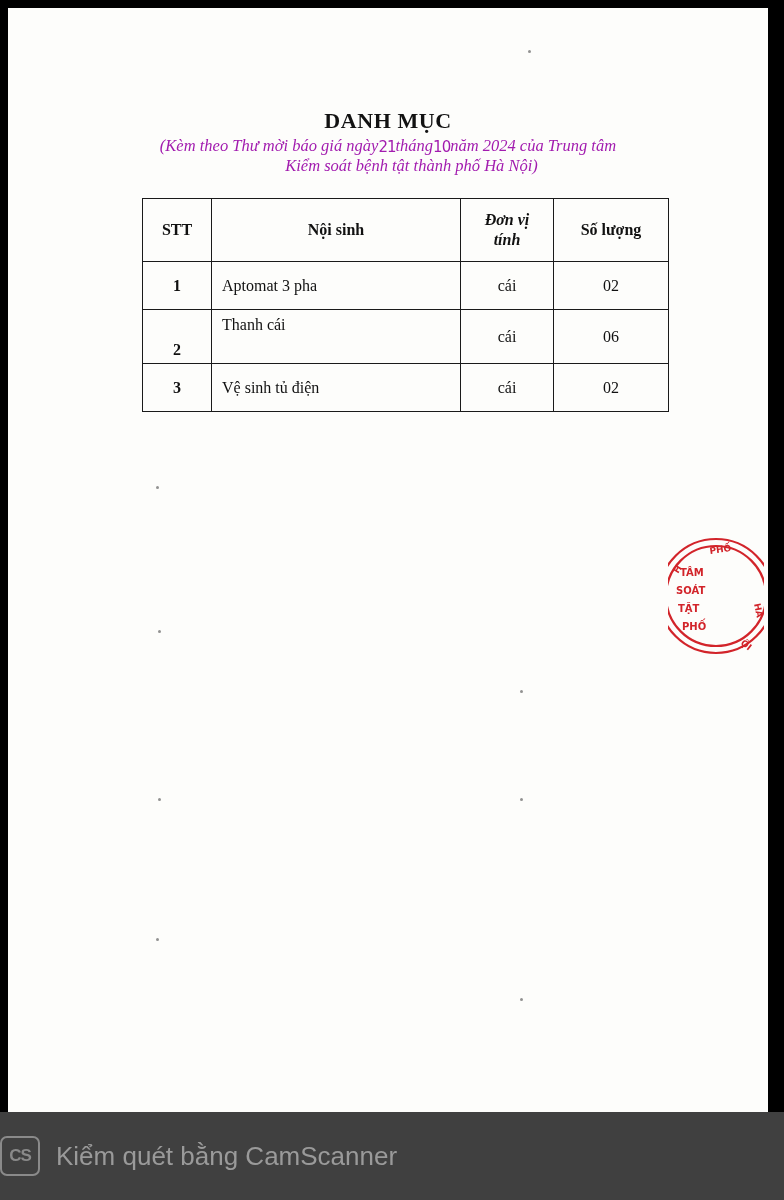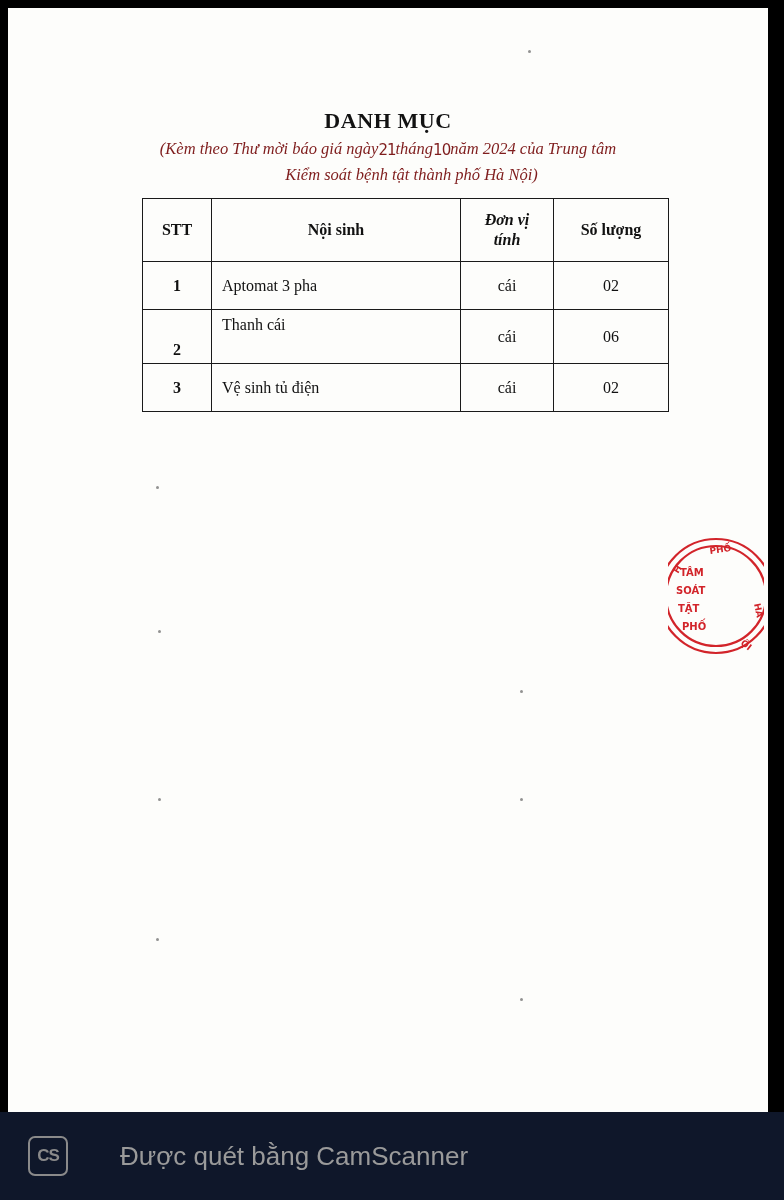--- a/index.html
+++ b/index.html
@@ -35,22 +35,22 @@
     color: #121212;
   }
   .subtitle {
     position: absolute;
     top: 128px;
     left: 0;
     width: 100%;
     text-align: center;
     font-size: 16.5px;
     font-style: italic;
-    color: #7f1d1d;
-    line-height: 26px;
+    color: #a21caf;
+    line-height: 20px;
   }
   .subtitle .line2 {
     display: block;
     padding-left: 47px;
   }
   .handwrite {
     font-family: "DejaVu Sans", sans-serif;
     font-style: normal;
     font-size: 15px;
     letter-spacing: -1px;
@@ -111,26 +111,24 @@
     height: 3px;
     opacity: 0.75;
   }
 
   .footer {
     position: absolute;
     left: 0;
     top: 1112px;
     width: 784px;
     height: 88px;
-    background: #0f172a;
+    background: #404040;
     display: flex;
     align-items: center;
-    padding-left: 28px;
     box-sizing: border-box;
-    gap: 36px;
   }
   .cs-badge {
     width: 36px;
     height: 36px;
     border: 2px solid #8a8a8a;
     border-radius: 7px;
     color: #8a8a8a;
     font-family: "Liberation Sans", sans-serif;
     font-size: 17px;
     font-weight: bold;
@@ -221,14 +219,14 @@
         <text x="10" y="76">TẬT</text>
         <text x="14" y="94">PHỐ</text>
       </g>
     </svg>
   </div>
 
 </div>
 
 <div class="footer">
   <div class="cs-badge">CS</div>
-  <div class="cs-text">Được quét bằng CamScanner</div>
+  <div class="cs-text">Kiểm quét bằng CamScanner</div>
 </div>
 
 </body></html>

